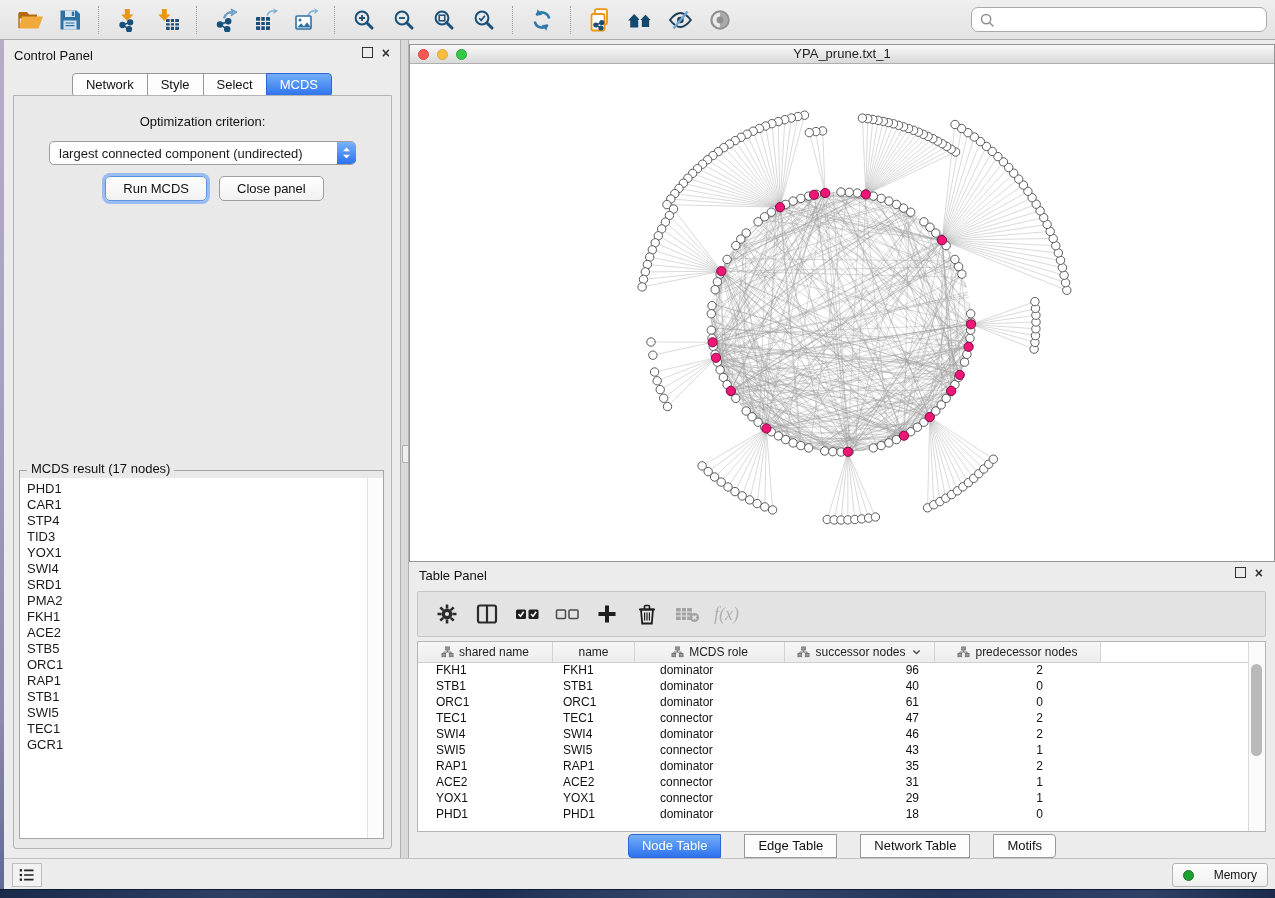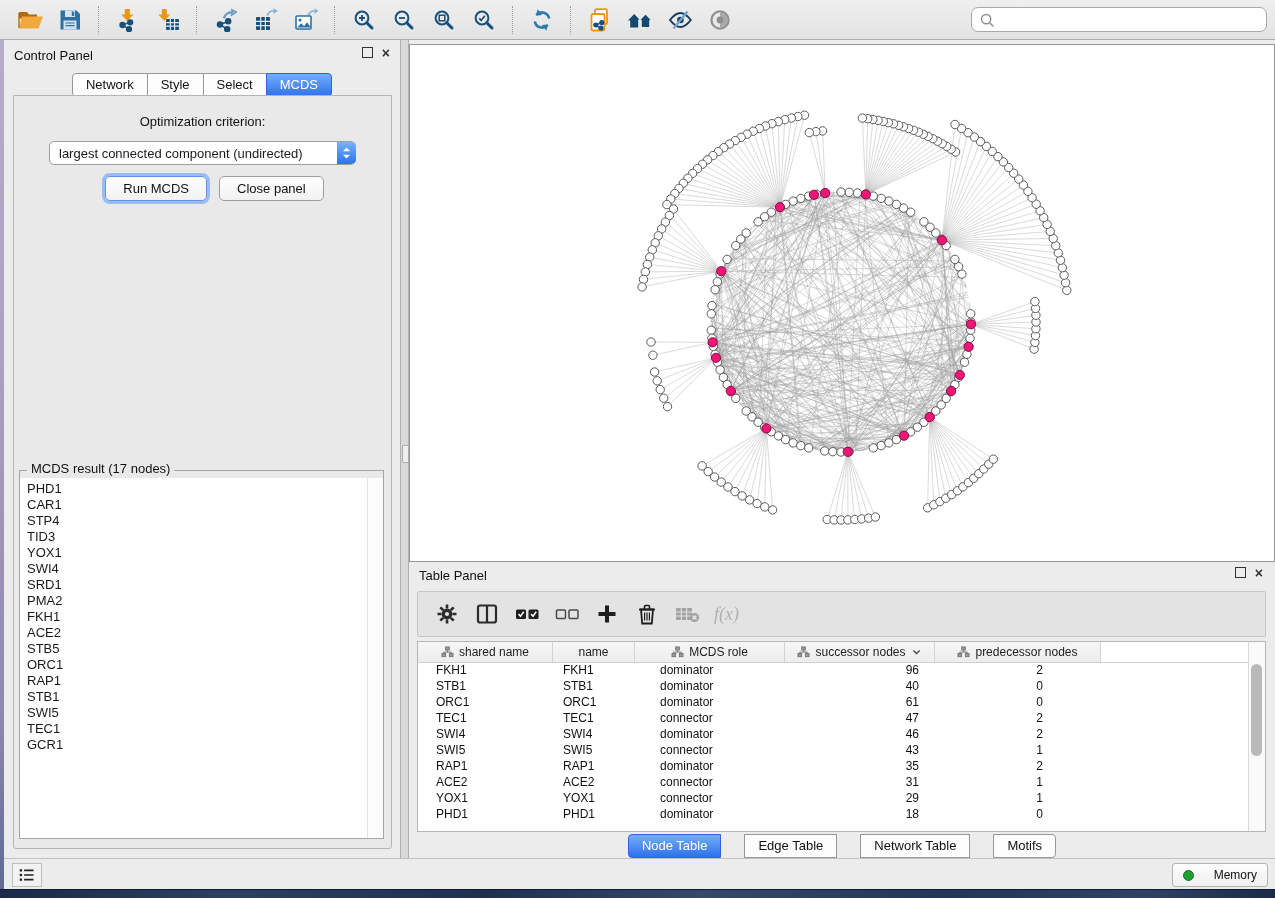--- a/index.html
+++ b/index.html
@@ -340,20 +340,28 @@
         <div class="result-scroll"></div>
       </div>
     </div>
   </div>
 
   <div class="v-splitter">
     <div class="v-handle"></div>
   </div>
 
   <div class="net-window">
+    <div class="net-titlebar">
+      <div class="traffic">
+        <span class="light red"></span>
+        <span class="light yellow"></span>
+        <span class="light green"></span>
+      </div>
+      <div class="net-title">YPA_prune.txt_1</div>
+    </div>
     <svg id="network-svg" class="net-canvas" width="864" height="497" viewBox="0 0 864 497">
         <g stroke="#9E9E9E" stroke-width="0.7" stroke-opacity="0.55">
           <line x1="370.0" y1="143.2" x2="551.3" y2="208.7"></line>
           <line x1="370.0" y1="143.2" x2="559.6" y2="276.8"></line>
           <line x1="370.0" y1="143.2" x2="390.1" y2="381.4"></line>
           <line x1="370.0" y1="143.2" x2="302.2" y2="275.5"></line>
           <line x1="370.0" y1="143.2" x2="323.2" y2="185.3"></line>
           <line x1="370.0" y1="143.2" x2="303.9" y2="230.6"></line>
           <line x1="370.0" y1="143.2" x2="439.2" y2="128.3"></line>
           <line x1="370.0" y1="143.2" x2="308.2" y2="300.7"></line>

